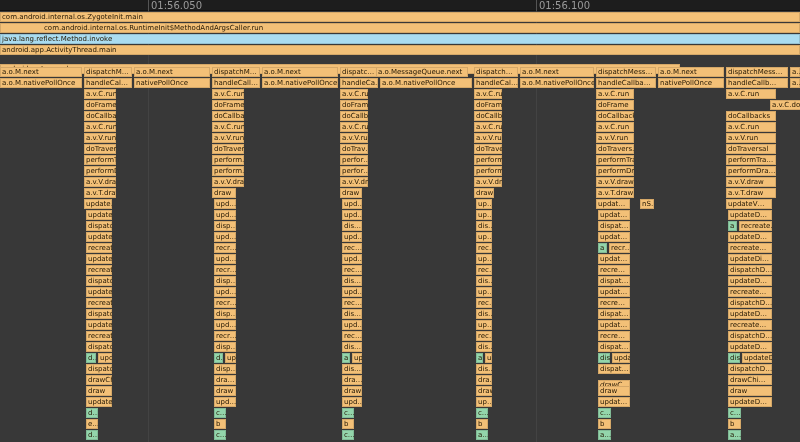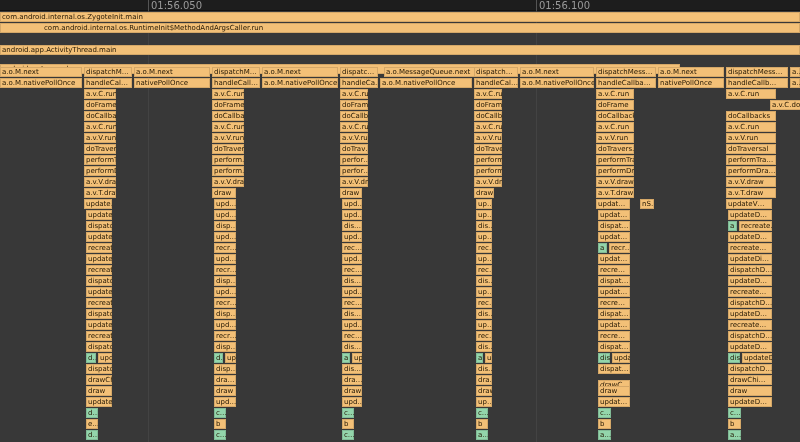--- a/index.html
+++ b/index.html
@@ -35,20 +35,21 @@
   .c-b{background:var(--c-blue,#aadcf0);}
   .c-g{background:var(--c-green,#93d5ab);}
 </style>
 </head>
 <body>
 
 <div class="stage" id="stage">
   <div class="slices" id="slices">
       <div class="slice c-o" style="left: 0px; top: 12px; width: 800px;">com.android.internal.os.ZygoteInit.main</div>
       <div class="slice c-o" style="left: 0px; top: 23px; width: 800px; padding-left: 44px;">com.android.internal.os.RuntimeInit$MethodAndArgsCaller.run</div>
+      <div class="slice c-b" style="left: 0px; top: 34px; width: 800px;">java.lang.reflect.Method.invoke</div>
       <div class="slice c-o" style="left: 0px; top: 45px; width: 800px;">android.app.ActivityThread.main</div>
       <div class="slice c-o" style="left: 0px; top: 64px; width: 680px;">android.os.Looper.loop</div>
       <div class="slice c-o" style="left: 0px; top: 67px; width: 82px;">a.o.M.next</div>
       <div class="slice c-o" style="left: 0px; top: 78px; width: 82px;">a.o.M.nativePollOnce</div>
       <div class="slice c-o" style="left: 84px; top: 67px; width: 48px;">dispatchM…</div>
       <div class="slice c-o" style="left: 84px; top: 78px; width: 48px;">handleCal…</div>
       <div class="slice c-o" style="left: 84px; top: 89px; width: 32px;">a.v.C.run</div>
       <div class="slice c-o" style="left: 84px; top: 100px; width: 32px;">doFrame</div>
       <div class="slice c-o" style="left: 84px; top: 111px; width: 32px;">doCallbacks</div>
       <div class="slice c-o" style="left: 84px; top: 122px; width: 32px;">a.v.C.run</div>
@@ -148,21 +149,21 @@
       <div class="slice c-o" style="left: 342px; top: 342px; width: 20px;">dis…</div>
       <div class="slice c-g" style="left: 342px; top: 353px; width: 8px;">a</div>
       <div class="slice c-o" style="left: 352px; top: 353px; width: 10px;">up…</div>
       <div class="slice c-o" style="left: 342px; top: 364px; width: 20px;">dis…</div>
       <div class="slice c-o" style="left: 342px; top: 375px; width: 20px;">dra…</div>
       <div class="slice c-o" style="left: 342px; top: 386px; width: 20px;">draw</div>
       <div class="slice c-o" style="left: 342px; top: 397px; width: 20px;">upd…</div>
       <div class="slice c-g" style="left: 342px; top: 408px; width: 12px;">c…</div>
       <div class="slice c-o" style="left: 342px; top: 419px; width: 12px;">b</div>
       <div class="slice c-g" style="left: 342px; top: 430px; width: 12px;">c…</div>
-      <div class="slice c-o" style="left: 384px; top: 67px; width: 92px;">a.o.MessageQueue.next</div>
+      <div class="slice c-o" style="left: 376px; top: 67px; width: 92px;">a.o.MessageQueue.next</div>
       <div class="slice c-o" style="left: 380px; top: 78px; width: 92px;">a.o.M.nativePollOnce</div>
       <div class="slice c-o" style="left: 474px; top: 67px; width: 44px;">dispatch…</div>
       <div class="slice c-o" style="left: 474px; top: 78px; width: 44px;">handleCal…</div>
       <div class="slice c-o" style="left: 474px; top: 89px; width: 28px;">a.v.C.run</div>
       <div class="slice c-o" style="left: 474px; top: 100px; width: 28px;">doFrame</div>
       <div class="slice c-o" style="left: 474px; top: 111px; width: 28px;">doCallba…</div>
       <div class="slice c-o" style="left: 474px; top: 122px; width: 28px;">a.v.C.run</div>
       <div class="slice c-o" style="left: 474px; top: 133px; width: 28px;">a.v.V.run</div>
       <div class="slice c-o" style="left: 474px; top: 144px; width: 28px;">doTraver…</div>
       <div class="slice c-o" style="left: 474px; top: 155px; width: 28px;">perform…</div>

